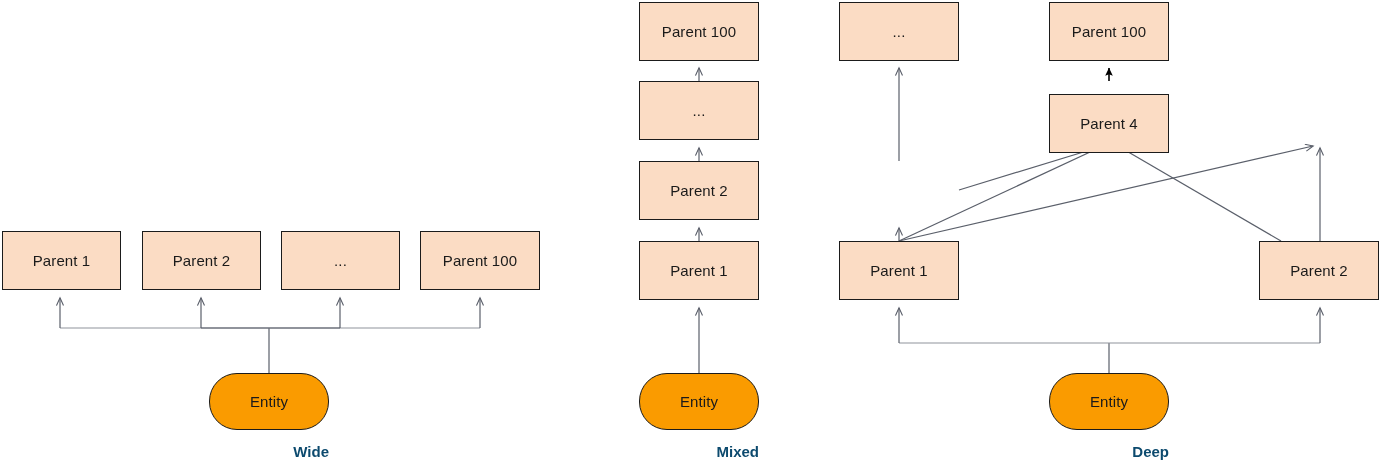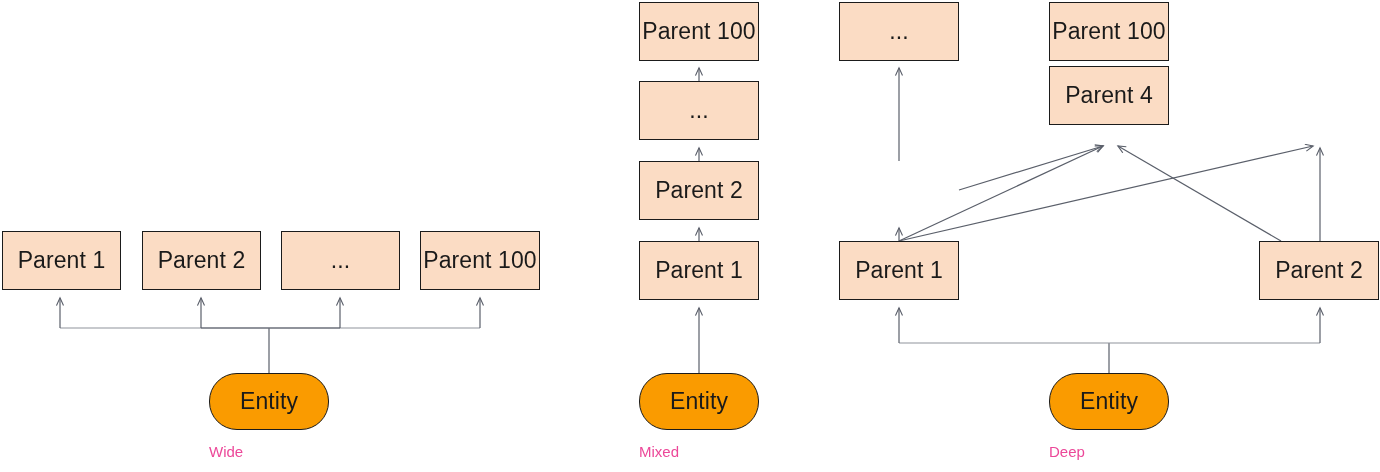--- a/index.html
+++ b/index.html
@@ -25,40 +25,40 @@
     width: 1380px;
     height: 472px;
   }
   .node {
     position: absolute;
     box-sizing: border-box;
     display: flex;
     align-items: center;
     justify-content: center;
     border: 1.3px solid #111111;
-    font-size: 23px;
+    font-size: 15px;
     color: #1a1a1a;
     letter-spacing: 0.1px;
     white-space: nowrap;
   }
   .node.parent {
     background: #fbdcc4;
     border-color: #1b1b1b;
   }
   .node.entity {
     background: #fa9b00;
     border-color: #1b1b1b;
     border-radius: 28px;
   }
   .group-label {
     position: absolute;
     font-size: 15px;
-    font-weight: normal;
-    color: #ec4899;
-    text-align: left;
+    font-weight: bold;
+    color: #0c4a6e;
+    text-align: right;
     white-space: nowrap;
   }
 </style>
 </head>
 <body>
 
 <div id="canvas">
 
   <svg viewBox="0 0 1380 472">
     <defs>
@@ -141,21 +141,21 @@
   <div class="group-label" style="left:639px; top:443px; width:120px;">
     <span>Mixed</span>
   </div>
 
   <div class="node parent" style="left:839px; top:2px; width:120px; height:59px;">
     <span>...</span>
   </div>
   <div class="node parent" style="left:1049px; top:2px; width:120px; height:59px;">
     <span>Parent 100</span>
   </div>
-  <div class="node parent" style="left:1049px; top:66px; width:120px; height:59px;">
+  <div class="node parent" style="left:1049px; top:94px; width:120px; height:59px;">
     <span>Parent 4</span>
   </div>
   <div class="node parent" style="left:839px; top:241px; width:120px; height:59px;">
     <span>Parent 1</span>
   </div>
   <div class="node parent" style="left:1259px; top:241px; width:120px; height:59px;">
     <span>Parent 2</span>
   </div>
   <div class="node entity" style="left:1049px; top:373px; width:120px; height:57px;">
     <span>Entity</span>

